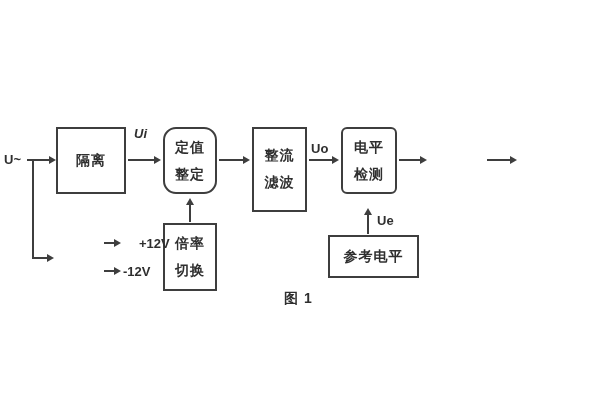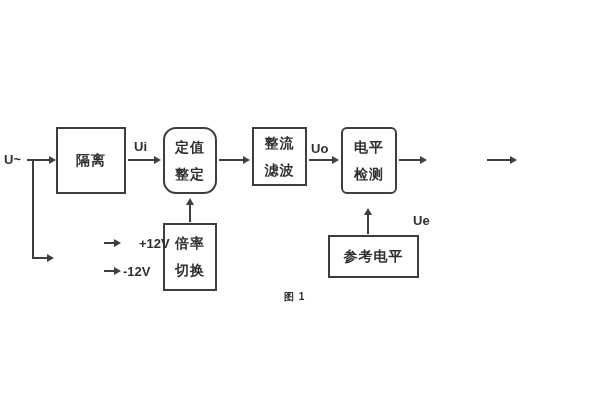--- a/index.html
+++ b/index.html
@@ -9,38 +9,38 @@
   }
   .block{
     position:absolute;border:2px solid #3e3e3e;background:#ffffff;
     display:flex;flex-direction:column;justify-content:center;align-items:center;
     box-sizing:border-box;font-size:14px;font-weight:600;letter-spacing:1px;
   }
   .block .ln{line-height:27px;white-space:nowrap;}
   
   .b-isol {left:56px;  top:127px; width:70px; height:67px;gap:48px;}
   .b-set  {left:163px; top:127px; width:54px; height:67px;border-radius:13px;}
-  .b-rect {left:252px; top:127px; width:55px; height:59px;}
+  .b-rect {left:252px; top:127px; width:55px; height:85px;font-family:Liberation Mono, monospace;}
   .b-lvl  {left:341px; top:127px; width:56px; height:67px;border-radius:6px;}
   .b-drv  {left:428px; top:127px; width:57px; height:67px;}
   .b-out  {left:520px; top:127px; width:67px; height:67px;}
   
   .b-pwr  {left:56px;  top:225px; width:47px; height:67px;}
   .b-rate {left:163px; top:223px; width:54px; height:68px;}
   .b-ref  {left:328px; top:235px; width:91px; height:43px;}
 
   .hline{position:absolute;height:2px;background:#3e3e3e;}
   .vline{position:absolute;width:2px;background:#3e3e3e;}
   .ah-r{position:absolute;width:0;height:0;
         border-left:7px solid #3e3e3e;border-top:4px solid transparent;border-bottom:4px solid transparent;}
   .ah-u{position:absolute;width:0;height:0;
         border-bottom:7px solid #3e3e3e;border-left:4px solid transparent;border-right:4px solid transparent;}
 
   .sig{position:absolute;font-size:13px;font-weight:700;white-space:nowrap;}
-  .cap{position:absolute;font-size:10px;font-weight:600;letter-spacing:1px;}
+  .cap{position:absolute;font-size:14px;font-weight:600;letter-spacing:1px;}
 </style>
 </head>
 <body>
 
 <div class="canvas">
 
   <div class="sig" style="left:4px;top:152px;">U~</div>
 
   <div class="hline" style="left:27px;top:159px;width:22px;"></div>
   <div class="ah-r" style="left:49px;top:156px;"></div>
@@ -58,21 +58,21 @@
   </div>
   <div class="block b-rect">
     <span class="ln">整流</span>
     <span class="ln">滤波</span>
   </div>
   <div class="block b-lvl">
     <span class="ln">电平</span>
     <span class="ln">检测</span>
   </div>
 
-  <div class="sig" style="left:134px;top:139px;">Ui</div>
+  <div class="sig" style="left:134px;top:126px;font-style:italic;">Ui</div>
   <div class="hline" style="left:128px;top:159px;width:26px;"></div>
   <div class="ah-r" style="left:154px;top:156px;"></div>
 
   <div class="hline" style="left:219px;top:159px;width:24px;"></div>
   <div class="ah-r" style="left:243px;top:156px;"></div>
 
   <div class="sig" style="left:311px;top:141px;">Uo</div>
   <div class="hline" style="left:309px;top:159px;width:23px;"></div>
   <div class="ah-r" style="left:332px;top:156px;"></div>
 
@@ -96,17 +96,17 @@
 
   <div class="hline" style="left:104px;top:270px;width:10px;"></div>
   <div class="ah-r" style="left:114px;top:267px;"></div>
   <div class="sig" style="left:123px;top:264px;">-12V</div>
 
   <div class="vline" style="left:189px;top:204px;height:18px;"></div>
   <div class="ah-u" style="left:186px;top:198px;"></div>
 
   <div class="vline" style="left:367px;top:214px;height:20px;"></div>
   <div class="ah-u" style="left:364px;top:208px;"></div>
-  <div class="sig" style="left:377px;top:213px;margin-left:36px;">Ue</div>
+  <div class="sig" style="left:377px;top:213px;">Ue</div>
 
   <div class="cap" style="left:284px;top:290px;">图 1</div>
 
 </div>
 
 </body></html>

